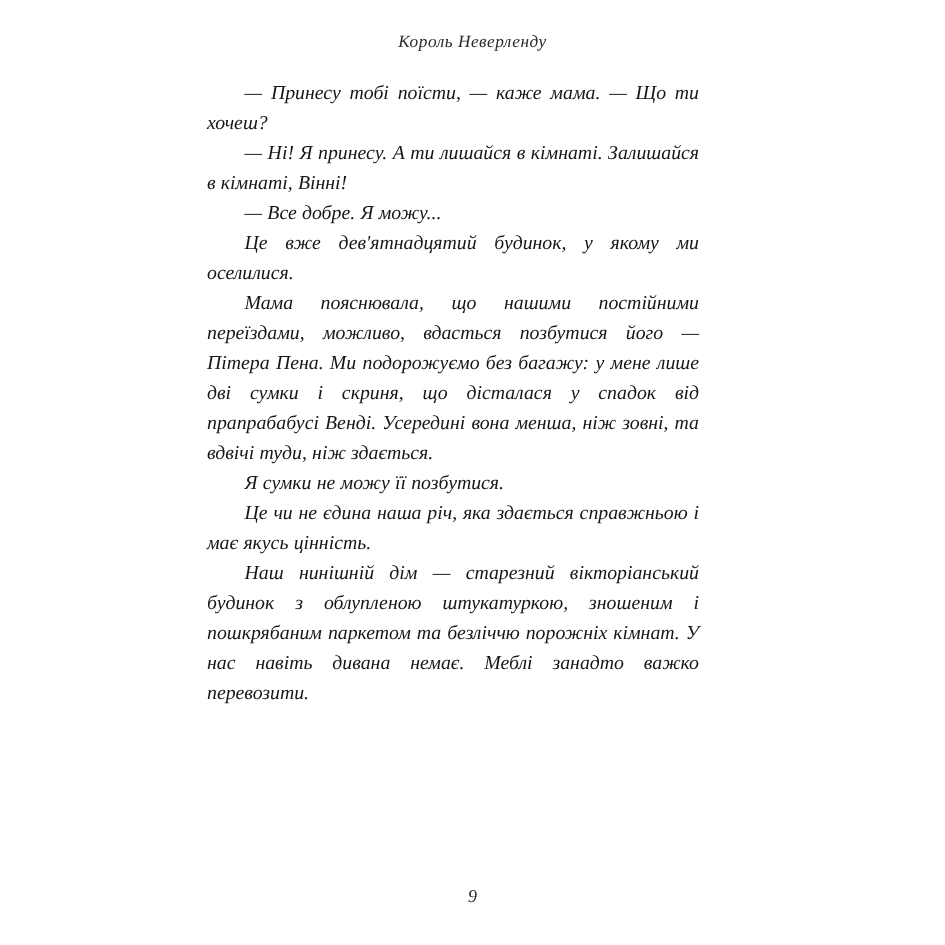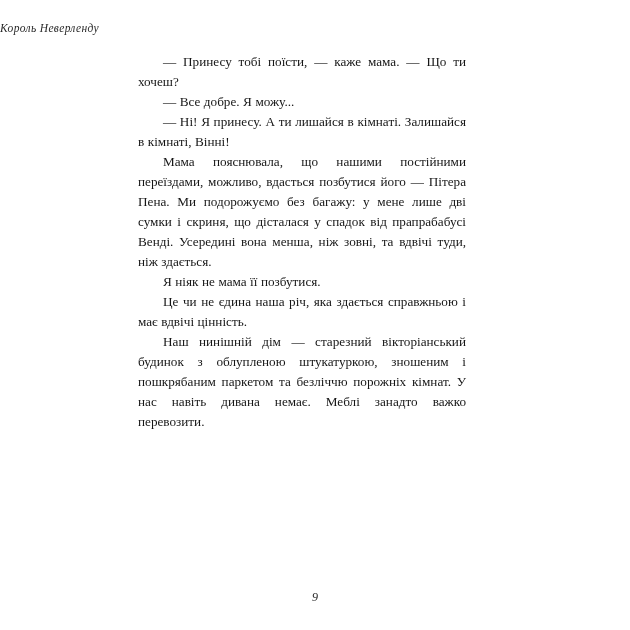--- a/index.html
+++ b/index.html
@@ -21,20 +21,21 @@
     width: 630px;
     height: 630px;
     box-sizing: border-box;
     background: #ffffff;
   }
   .running-head {
     position: absolute;
     top: 22px;
     left: 0;
     width: 630px;
+    text-align: center;
     font-style: italic;
     font-size: 11.5px;
     letter-spacing: 0.35px;
     color: #2a2a2a;
     font-family: "Liberation Serif", "DejaVu Serif", serif;
   }
   .text-block {
     position: absolute;
     top: 52px;
     left: 138px;
@@ -46,20 +47,21 @@
     text-justify: inter-word;
     text-indent: 25px;
     font-size: 13.2px;
     line-height: 20px;
     color: #161616;
     hyphens: manual;
     word-spacing: 0.2px;
   }
   .para.last-line-left {
     text-align-last: left;
+    font-style: italic;
   }
   .folio {
     position: absolute;
     top: 590px;
     left: 0;
     width: 630px;
     text-align: center;
     font-style: italic;
     font-size: 12px;
     color: #2a2a2a;
@@ -67,23 +69,24 @@
 </style>
 </head>
 <body>
 
 <div class="page">
 
   <div class="running-head">Король Неверленду</div>
 
   <div class="text-block">
     <p class="para last-line-left">— Принесу тобі поїсти, — каже мама. — Що ти хочеш?</p>
+    <p class="para last-line-left">— Ні! Я принесу. А ти лишайся в кімнаті. Залишайся в кімнаті, Вінні!</p>
     <p class="para last-line-left">— Все добре. Я можу...</p>
-    <p class="para last-line-left">— Ні! Я принесу. А ти лишайся в кімнаті. Залишайся в кімнаті, Вінні!</p>
+    <p class="para last-line-left">Це вже дев'ятнадцятий будинок, у якому ми оселилися.</p>
     <p class="para last-line-left">Мама пояснювала, що нашими постійними переїздами, можливо, вдасться позбутися його — Пітера Пена. Ми подорожуємо без багажу: у мене лише дві сумки і скриня, що дісталася у спадок від прапрабабусі Венді. Усередині вона менша, ніж зовні, та вдвічі туди, ніж здається.</p>
-    <p class="para last-line-left">Я ніяк не мама її позбутися.</p>
-    <p class="para last-line-left">Це чи не єдина наша річ, яка здається справжньою і має вдвічі цінність.</p>
+    <p class="para last-line-left">Я сумки не можу її позбутися.</p>
+    <p class="para last-line-left">Це чи не єдина наша річ, яка здається справжньою і має якусь цінність.</p>
     <p class="para last-line-left">Наш нинішній дім — старезний вікторіанський будинок з облупленою штукатуркою, зношеним і пошкрябаним паркетом та безліччю порожніх кімнат. У нас навіть дивана немає. Меблі занадто важко перевозити.</p>
   </div>
 
   <div class="folio">9</div>
 
 </div>
 
 </body></html>

